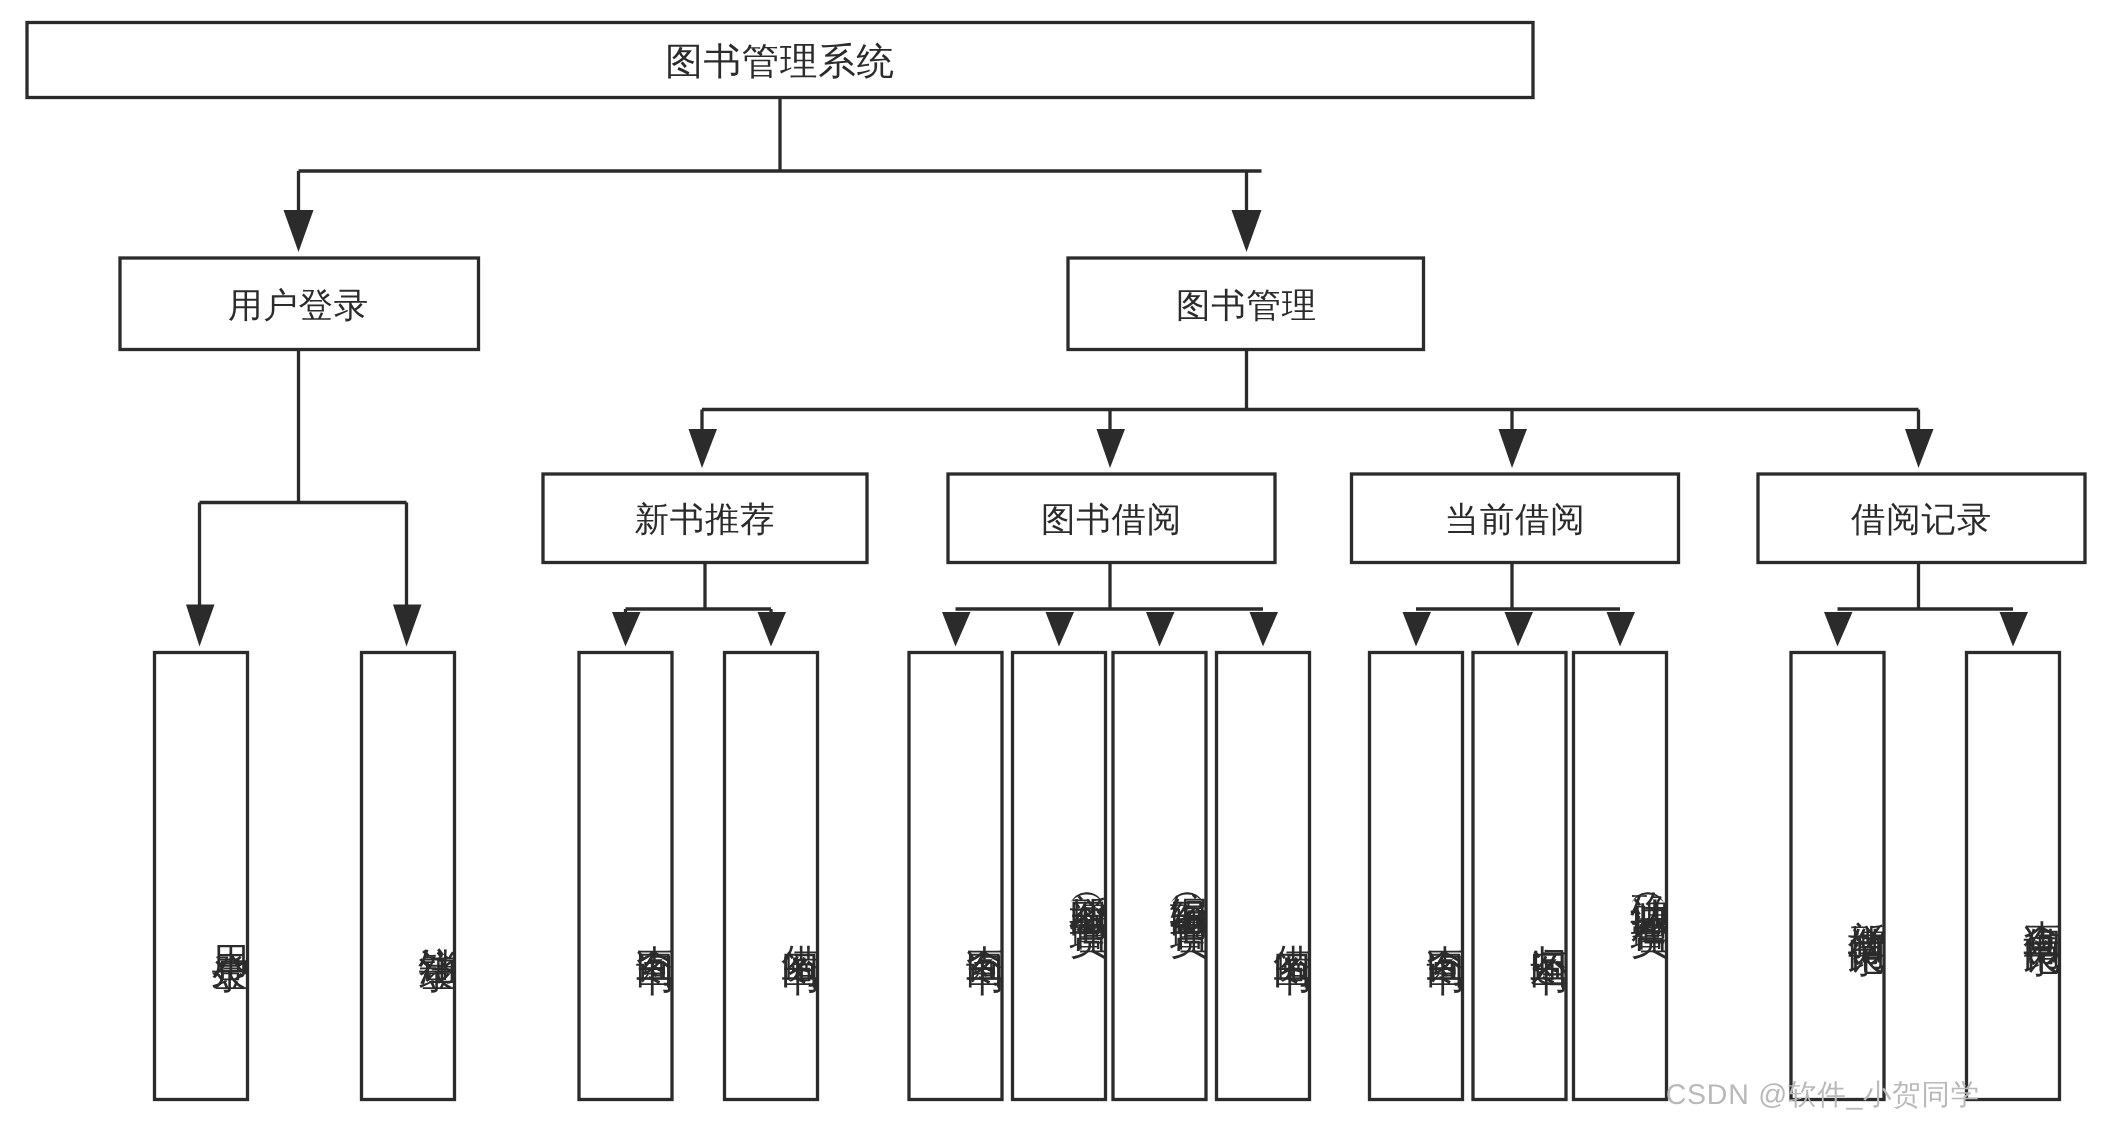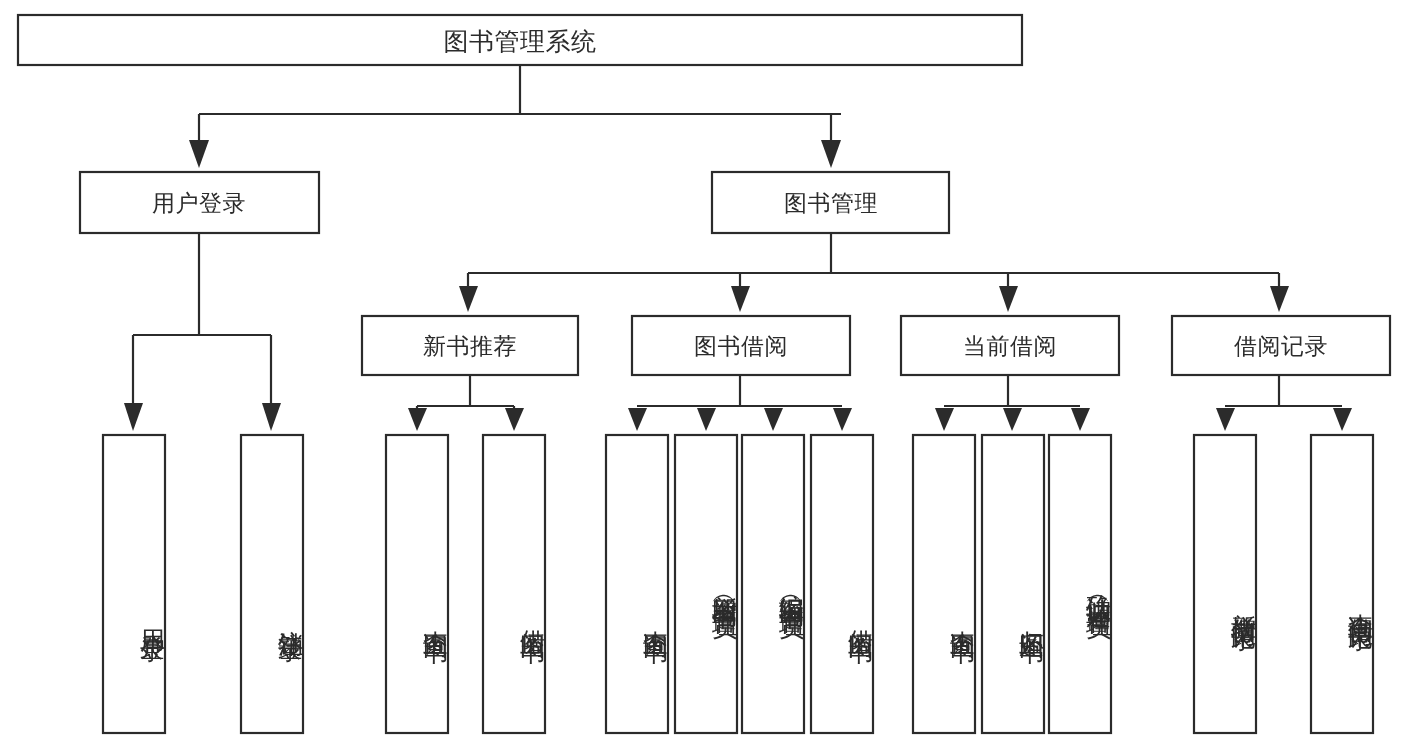--- a/index.html
+++ b/index.html
@@ -224,14 +224,15 @@
   <div class="vlabel" style="left:913px; top:499px; width:62px; height:234px;">查询图书</div>
 
   <div class="vlabel" style="left:982px; top:499px; width:62px; height:234px;">归还图书</div>
 
   <div class="vlabel" style="left:1049px; top:443px; width:62px; height:290px;">确认归还（管理员）</div>
 
   <div class="vlabel" style="left:1194px; top:470px; width:62px; height:263px;">新增借阅记录</div>
 
   <div class="vlabel" style="left:1311px; top:470px; width:62px; height:263px;">查询借阅记录</div>
 
+  <div class="watermark">CSDN @软件_小贺同学</div>
 
 </div>
 
 </body></html>

